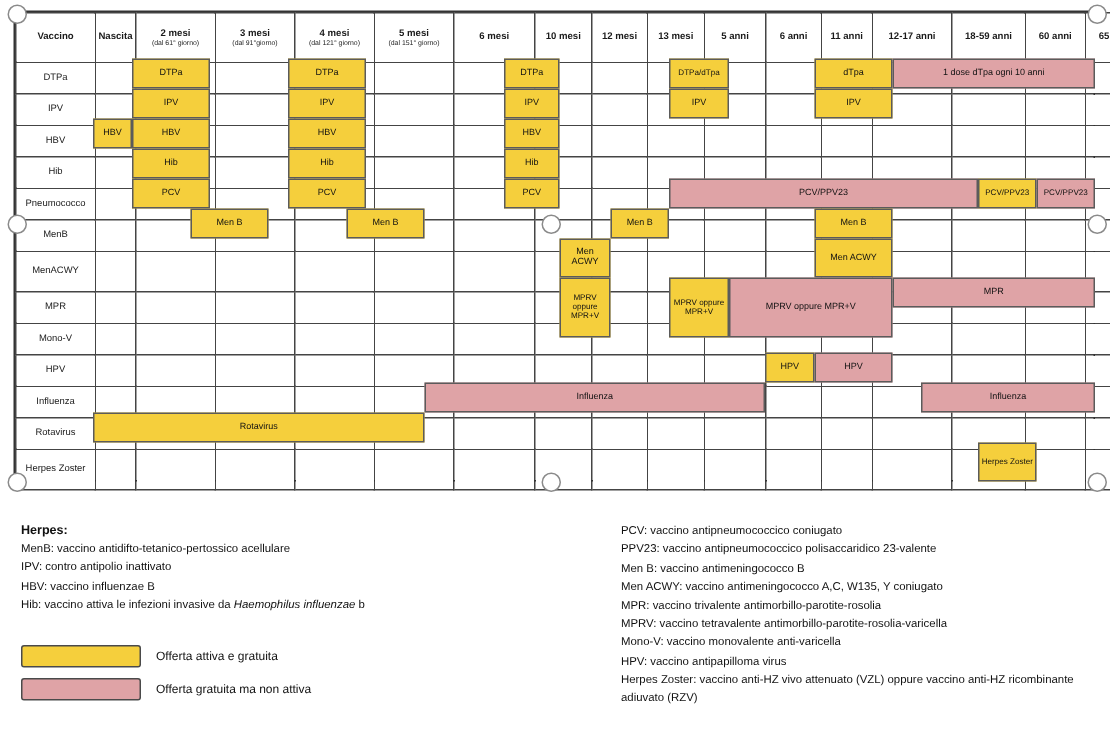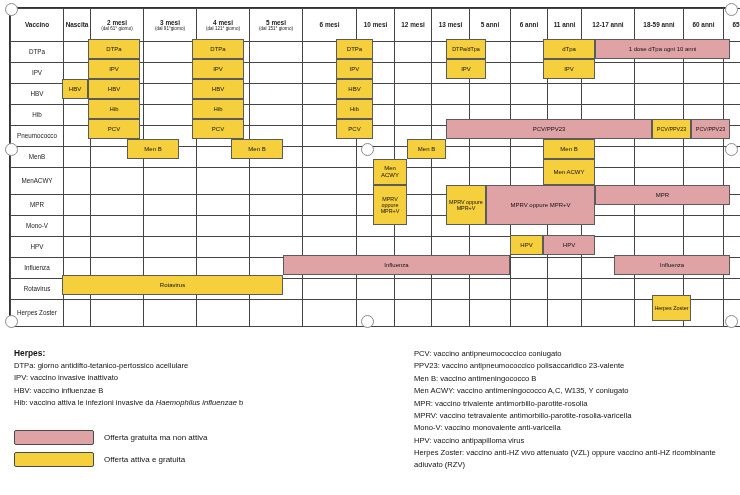--- a/index.html
+++ b/index.html
@@ -551,36 +551,36 @@
   <div class="handle" style="left:-5.5px;top:-5.5px;"></div>
   <div class="handle" style="left:714.5px;top:-5.5px;"></div>
   <div class="handle" style="left:350.5px;top:134.5px;"></div>
   <div class="handle" style="left:350.5px;top:306.5px;"></div>
 </div>
 
 <div id="legend">
   <div class="legcol" id="leg-left">
     <div class="title">Herpes:</div>
     <div id="leg-left-items">
-        <div class="legline">DTPa: giorno antidifto-tetanico-pertossico acellulare</div>
-        <div class="legline">IPV: vaccino invasive inattivato</div>
+        <div class="legline">MenB: vaccino antidifto-tetanico-pertossico acellulare</div>
+        <div class="legline">IPV: contro antipolio inattivato</div>
         <div class="legline">HBV: vaccino influenzae B</div>
       </div>
     <div class="legline">
       <span>Hib: vaccino attiva le infezioni invasive da </span><i>Haemophilus influenzae</i><span> b</span>
     </div>
 
     <div id="keybox">
       <div class="keyrow">
+        <div class="swatch y"></div>
+        <div class="keylabel">Offerta attiva e gratuita</div>
+      </div>
+      <div class="keyrow">
         <div class="swatch p"></div>
         <div class="keylabel">Offerta gratuita ma non attiva</div>
-      </div>
-      <div class="keyrow">
-        <div class="swatch y"></div>
-        <div class="keylabel">Offerta attiva e gratuita</div>
       </div>
     </div>
   </div>
 
   <div class="legcol" id="leg-right">
     <div id="leg-right-items">
         <div class="legline">PCV: vaccino antipneumococcico coniugato</div>
         <div class="legline">PPV23: vaccino antipneumococcico polisaccaridico 23-valente</div>
         <div class="legline">Men B: vaccino antimeningococco B</div>
         <div class="legline">Men ACWY: vaccino antimeningococco A,C, W135, Y coniugato</div>

